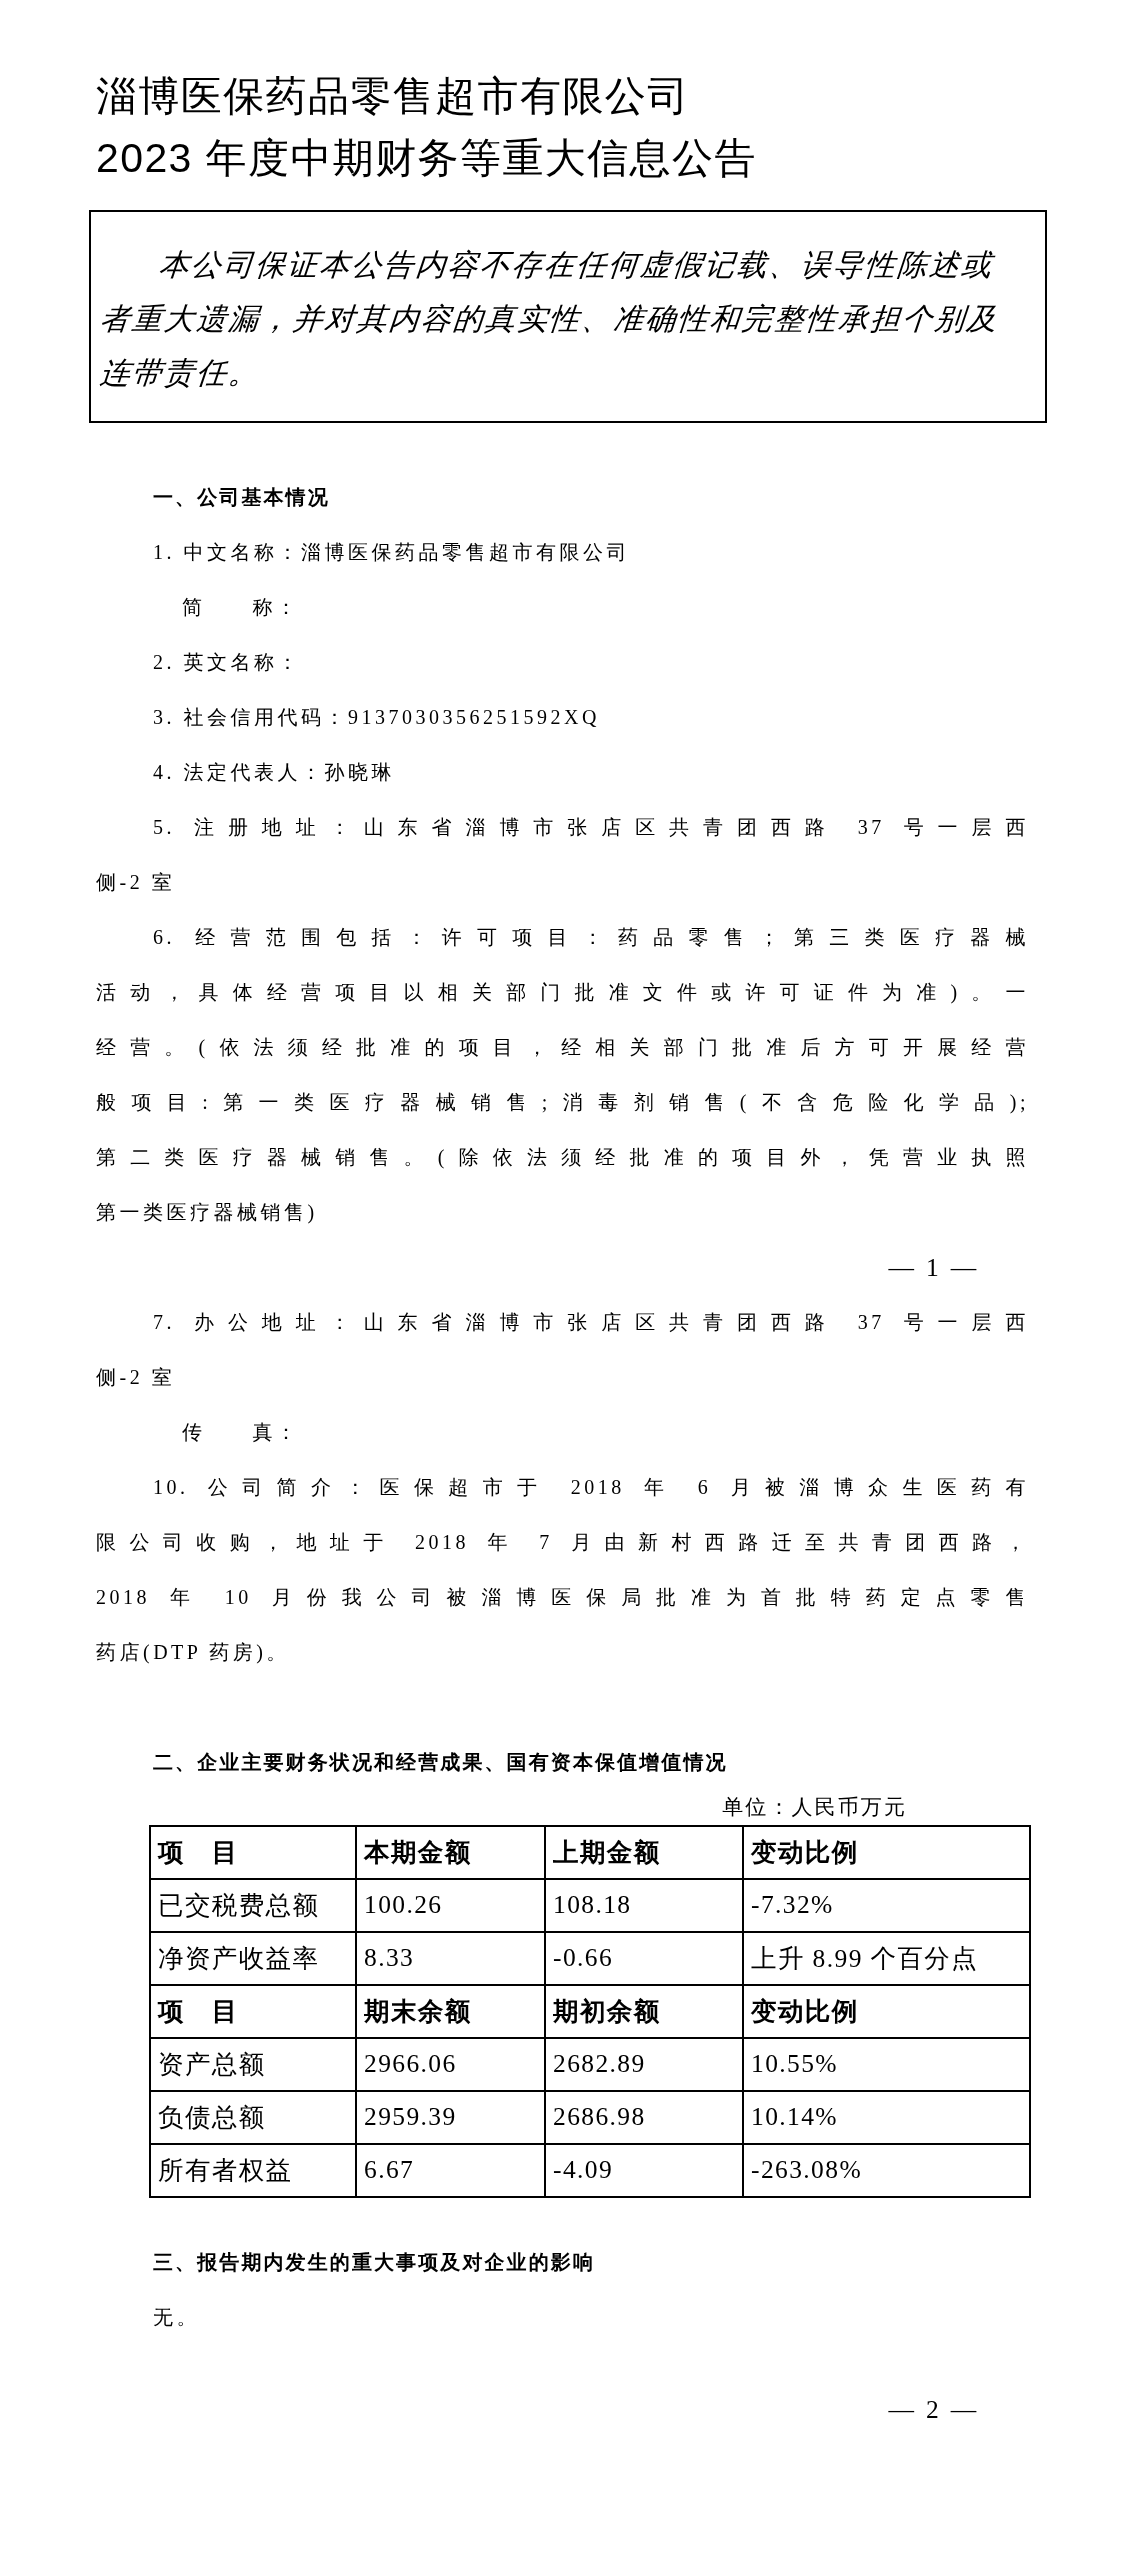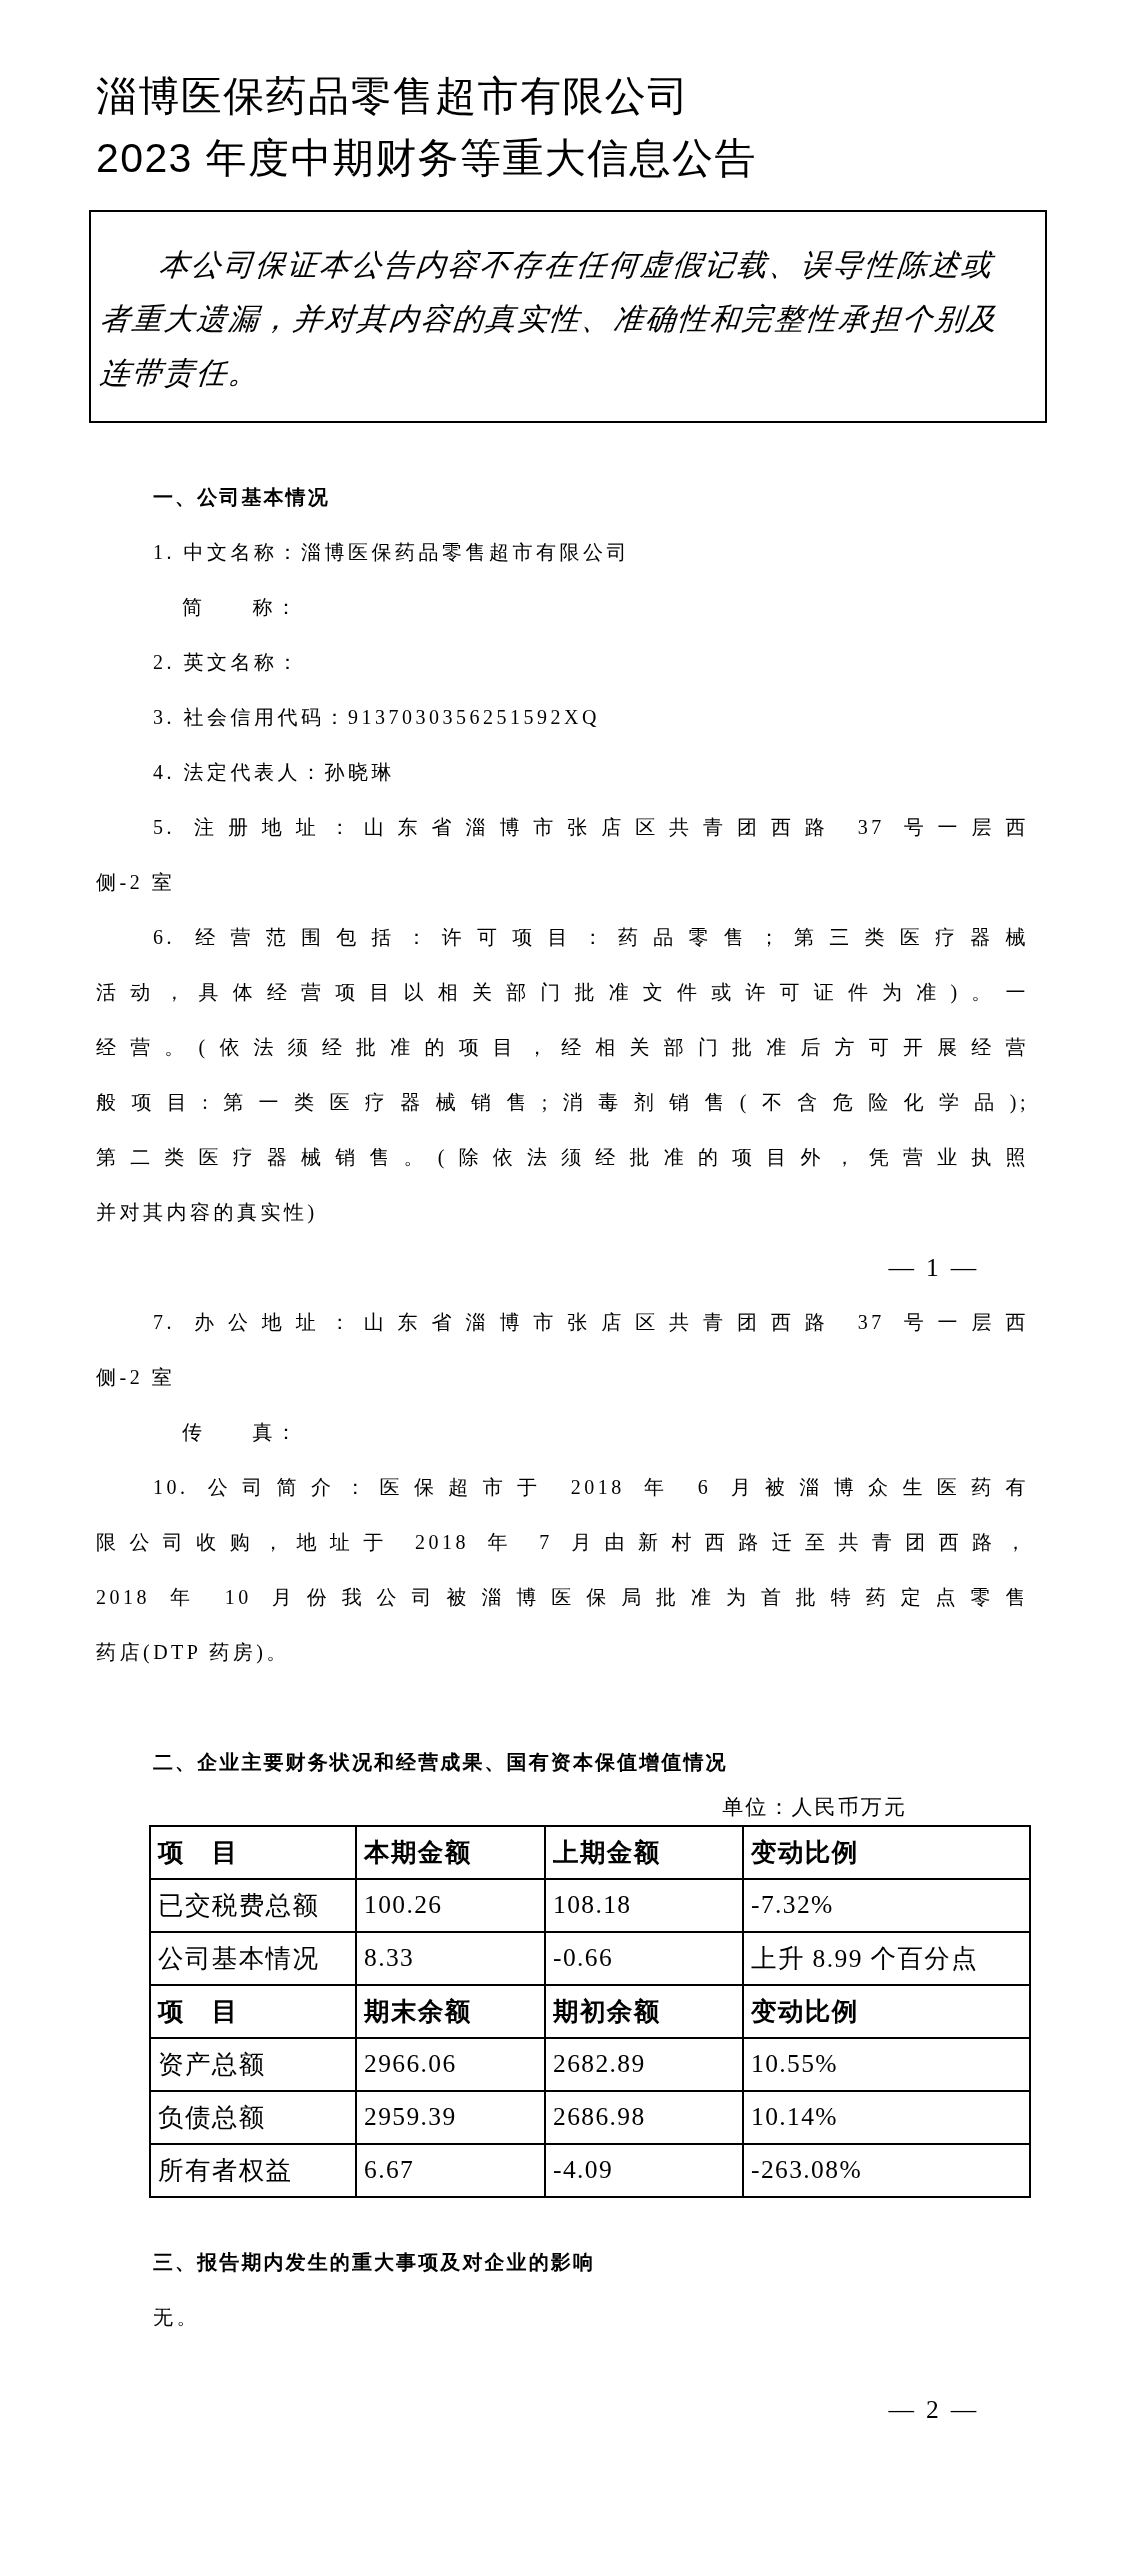--- a/index.html
+++ b/index.html
@@ -102,21 +102,21 @@
     <div class="line indent">2. 英文名称：</div>
     <div class="line indent">3. 社会信用代码：9137030356251592XQ</div>
     <div class="line indent">4. 法定代表人：孙晓琳</div>
     <div class="line indent fill">5. 注册地址：山东省淄博市张店区共青团西路 37 号一层西</div>
     <div class="line">侧-2 室</div>
     <div class="line indent fill">6. 经营范围包括：许可项目：药品零售；第三类医疗器械</div>
     <div class="line fill">活动，具体经营项目以相关部门批准文件或许可证件为准)。一</div>
     <div class="line fill">经营。(依法须经批准的项目，经相关部门批准后方可开展经营</div>
     <div class="line fill">般项目:第一类医疗器械销售;消毒剂销售(不含危险化学品);</div>
     <div class="line fill">第二类医疗器械销售。(除依法须经批准的项目外，凭营业执照</div>
-    <div class="line">并对其内容的真实性)</div>
+    <div class="line">第一类医疗器械销售)</div>
 
     <div class="line pagenum">— 1 —</div>
 
     <div class="line indent fill">7. 办公地址：山东省淄博市张店区共青团西路 37 号一层西</div>
     <div class="line">侧-2 室</div>
     <div class="line indent2">传　　真：</div>
     <div class="line indent fill">10. 公司简介：医保超市于 2018 年 6 月被淄博众生医药有</div>
     <div class="line fill">限公司收购，地址于 2018 年 7 月由新村西路迁至共青团西路，</div>
     <div class="line fill">2018 年 10 月份我公司被淄博医保局批准为首批特药定点零售</div>
     <div class="line">药店(DTP 药房)。</div>
@@ -140,21 +140,21 @@
         <td class="hd">上期金额</td>
         <td class="hd">变动比例</td>
       </tr>
       <tr>
         <td>已交税费总额</td>
         <td>100.26</td>
         <td>108.18</td>
         <td>-7.32%</td>
       </tr>
       <tr>
-        <td>公司基本情况</td>
+        <td>净资产收益率</td>
         <td>8.33</td>
         <td>-0.66</td>
         <td>上升 8.99 个百分点</td>
       </tr>
       <tr>
         <td class="hd">项　目</td>
         <td class="hd">期末余额</td>
         <td class="hd">期初余额</td>
         <td class="hd">变动比例</td>
       </tr>

